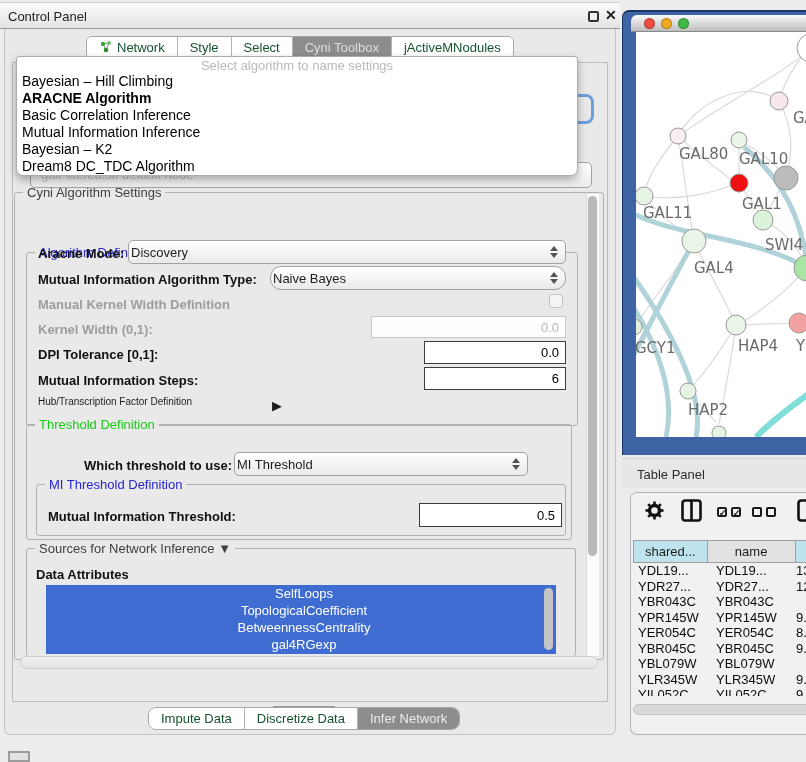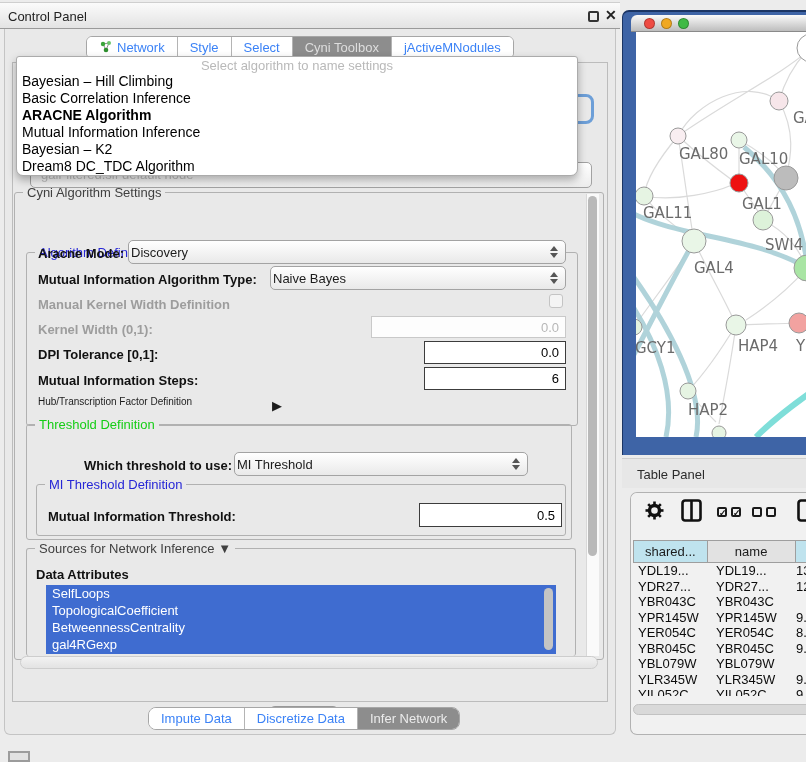--- a/index.html
+++ b/index.html
@@ -8,21 +8,21 @@
   .abs { position:absolute; }
 
   
   .cp-titlebar { left:0; top:2px; width:620px; height:27px; background:linear-gradient(#fbfbfb,#e3e3e3); border-top:1px solid #cfcfcf; border-bottom:1px solid #9a9a9a; }
   .cp-title { left:8px; top:6px; font-size:13px; color:#222; }
   .float-ico { left:588px; top:8px; width:11px; height:11px; border:2px solid #333; border-radius:2px; }
   .close-ico { left:605px; top:4px; font-size:14px; font-weight:bold; color:#222; }
   .cp-outer { left:4px; top:29px; width:612px; height:706px; background:#e9e9e9; border:1px solid #c4c4c4; border-top:none; border-radius:0 0 6px 6px; }
 
   .seg-bar { display:flex; border:1px solid #a6a6a6; border-radius:6px; background:#fff; overflow:hidden; height:23px; font-size:13px; }
-  .seg { display:flex; align-items:center; justify-content:center; padding:0 12px; border-right:1px solid #b4b4b4; background:#fff; color:#3b82f6; white-space:nowrap; cursor:default; }
+  .seg { display:flex; align-items:center; justify-content:center; padding:0 12px; border-right:1px solid #b4b4b4; background:#fff; color:#14532d; white-space:nowrap; cursor:default; }
   .seg:last-child { border-right:none; }
   .seg.sel { background:#8d8d8d; color:#dedede; }
   .top-tabs { left:86px; top:36px; }
   .bot-tabs { left:148px; top:707px;border-radius:8px; }
   .bot-tabs .seg.sel { color:#ececec; }
   .net-ico { margin-right:5px; }
 
   .inner-frame { left:12px; top:62px; width:596px; height:640px; border:1px solid #bcbcbc; background:#e9e9e9; }
 
   
@@ -51,21 +51,21 @@
   .spin .up { border-bottom:5px solid #555; }
   .spin .dn { border-top:5px solid #555; }
 
   .chk { width:14px; height:14px; border:1px solid #c4c4c4; border-radius:3px; background:#f4f4f4; }
 
   .vscroll { left:586px; top:194px; width:13px; height:462px; background:#fafafa; border-left:1px solid #d8d8d8; }
   .vthumb { left:588px; top:196px; width:9px; height:360px; background:#b9b9b9; border-radius:5px; }
   .hscroll { left:20px; top:656px; width:578px; height:13px; border:1px solid #cdcdcd; border-radius:7px; background:linear-gradient(#f2f2f2,#e3e3e3); }
 
   .attr-list { left:46px; top:585px; width:510px; height:69px; background:#3f6cd0; overflow:hidden; z-index:2; }
-  .attr-item { height:17px; line-height:17px; color:#fff; font-size:13px; padding-left:6px; }
+  .attr-item { height:17px; line-height:17px; color:#fff; font-size:13px; padding-left:6px;text-align:center; }
   .list-scroll { left:544px; top:588px; width:9px; height:62px; background:#c4c4c4; border-radius:5px; z-index:3; }
 
   .apply { left:269px; top:674px; width:70px; height:24px; border:1px solid #989898; border-radius:6px; background:linear-gradient(#fefefe,#e2e2e2); font-size:13px; display:flex; align-items:center; justify-content:center;margin-top:32px; }
 
   .bl-ico { left:8px; top:751px; width:22px; height:11px; border:2px solid #9c9c9c; background:#e2e2e2; }
 
   
   .netwin { left:622px; top:10px; width:184px; height:445px; background:#3e64a6; border-top:2px solid #1b3564; border-left:1px solid #1b3564; border-radius:7px 0 0 0; }
   .net-titlebar { left:8px; top:3px; width:176px; height:17px; background:linear-gradient(#fafafa,#bdbdbd); border-radius:6px 0 0 0; border-bottom:1px solid #8a8a8a; }
   .tl { width:11px; height:11px; border-radius:50%; position:absolute; top:3px; border:1px solid rgba(0,0,0,.25); }
@@ -131,22 +131,22 @@
 <div class="abs inner-frame"></div>
 
 <div class="abs bg-combo">
   <span>galFiltered.sif default node</span>
 </div>
 <div class="abs focus-ring"></div>
 
 <div class="abs popup">
   <div class="popup-head">Select algorithm to name settings</div>
   <div class="popup-item">Bayesian – Hill Climbing</div>
+  <div class="popup-item bold">ARACNE Algorithm</div>
   <div class="popup-item">Basic Correlation Inference</div>
-  <div class="popup-item bold">ARACNE Algorithm</div>
   <div class="popup-item">Mutual Information Inference</div>
   <div class="popup-item">Bayesian – K2</div>
   <div class="popup-item">Dream8 DC_TDC Algorithm</div>
 </div>
 
 <div class="abs tgroup" style="left:14px;top:192px;width:590px;height:468px;">
   <span class="gtitle">Cyni Algorithm Settings</span>
 </div>
 <div class="abs vscroll"></div>
 <div class="abs vthumb"></div>
@@ -156,21 +156,21 @@
 </div>
 <span class="abs blabel" style="left:38px;top:246px;">Aracne Mode:</span>
 <div class="abs combo" style="left:128px;top:240px;width:438px;height:24px;">
   <span>Discovery</span>
   <span class="spin">
       <i class="up"></i>
       <i class="dn"></i>
     </span>
 </div>
 <span class="abs blabel" style="left:38px;top:272px;">Mutual Information Algorithm Type:</span>
-<div class="abs combo" style="left:270px;top:266px;width:296px;height:24px;">
+<div class="abs combo" style="left:270px;top:266px;width:296px;height:24px;border-radius:11px;">
   <span>Naive Bayes</span>
   <span class="spin">
       <i class="up"></i>
       <i class="dn"></i>
     </span>
 </div>
 <span class="abs glabel" style="left:38px;top:297px;">Manual Kernel Width Definition</span>
 <div class="abs chk" style="left:549px;top:294px;"></div>
 <span class="abs glabel" style="left:38px;top:322px;">Kernel Width (0,1):</span>
 <input class="abs field dis" style="left: 371px; top: 316px; width: 195px; height: 22px;" readonly="" value="0.0">

